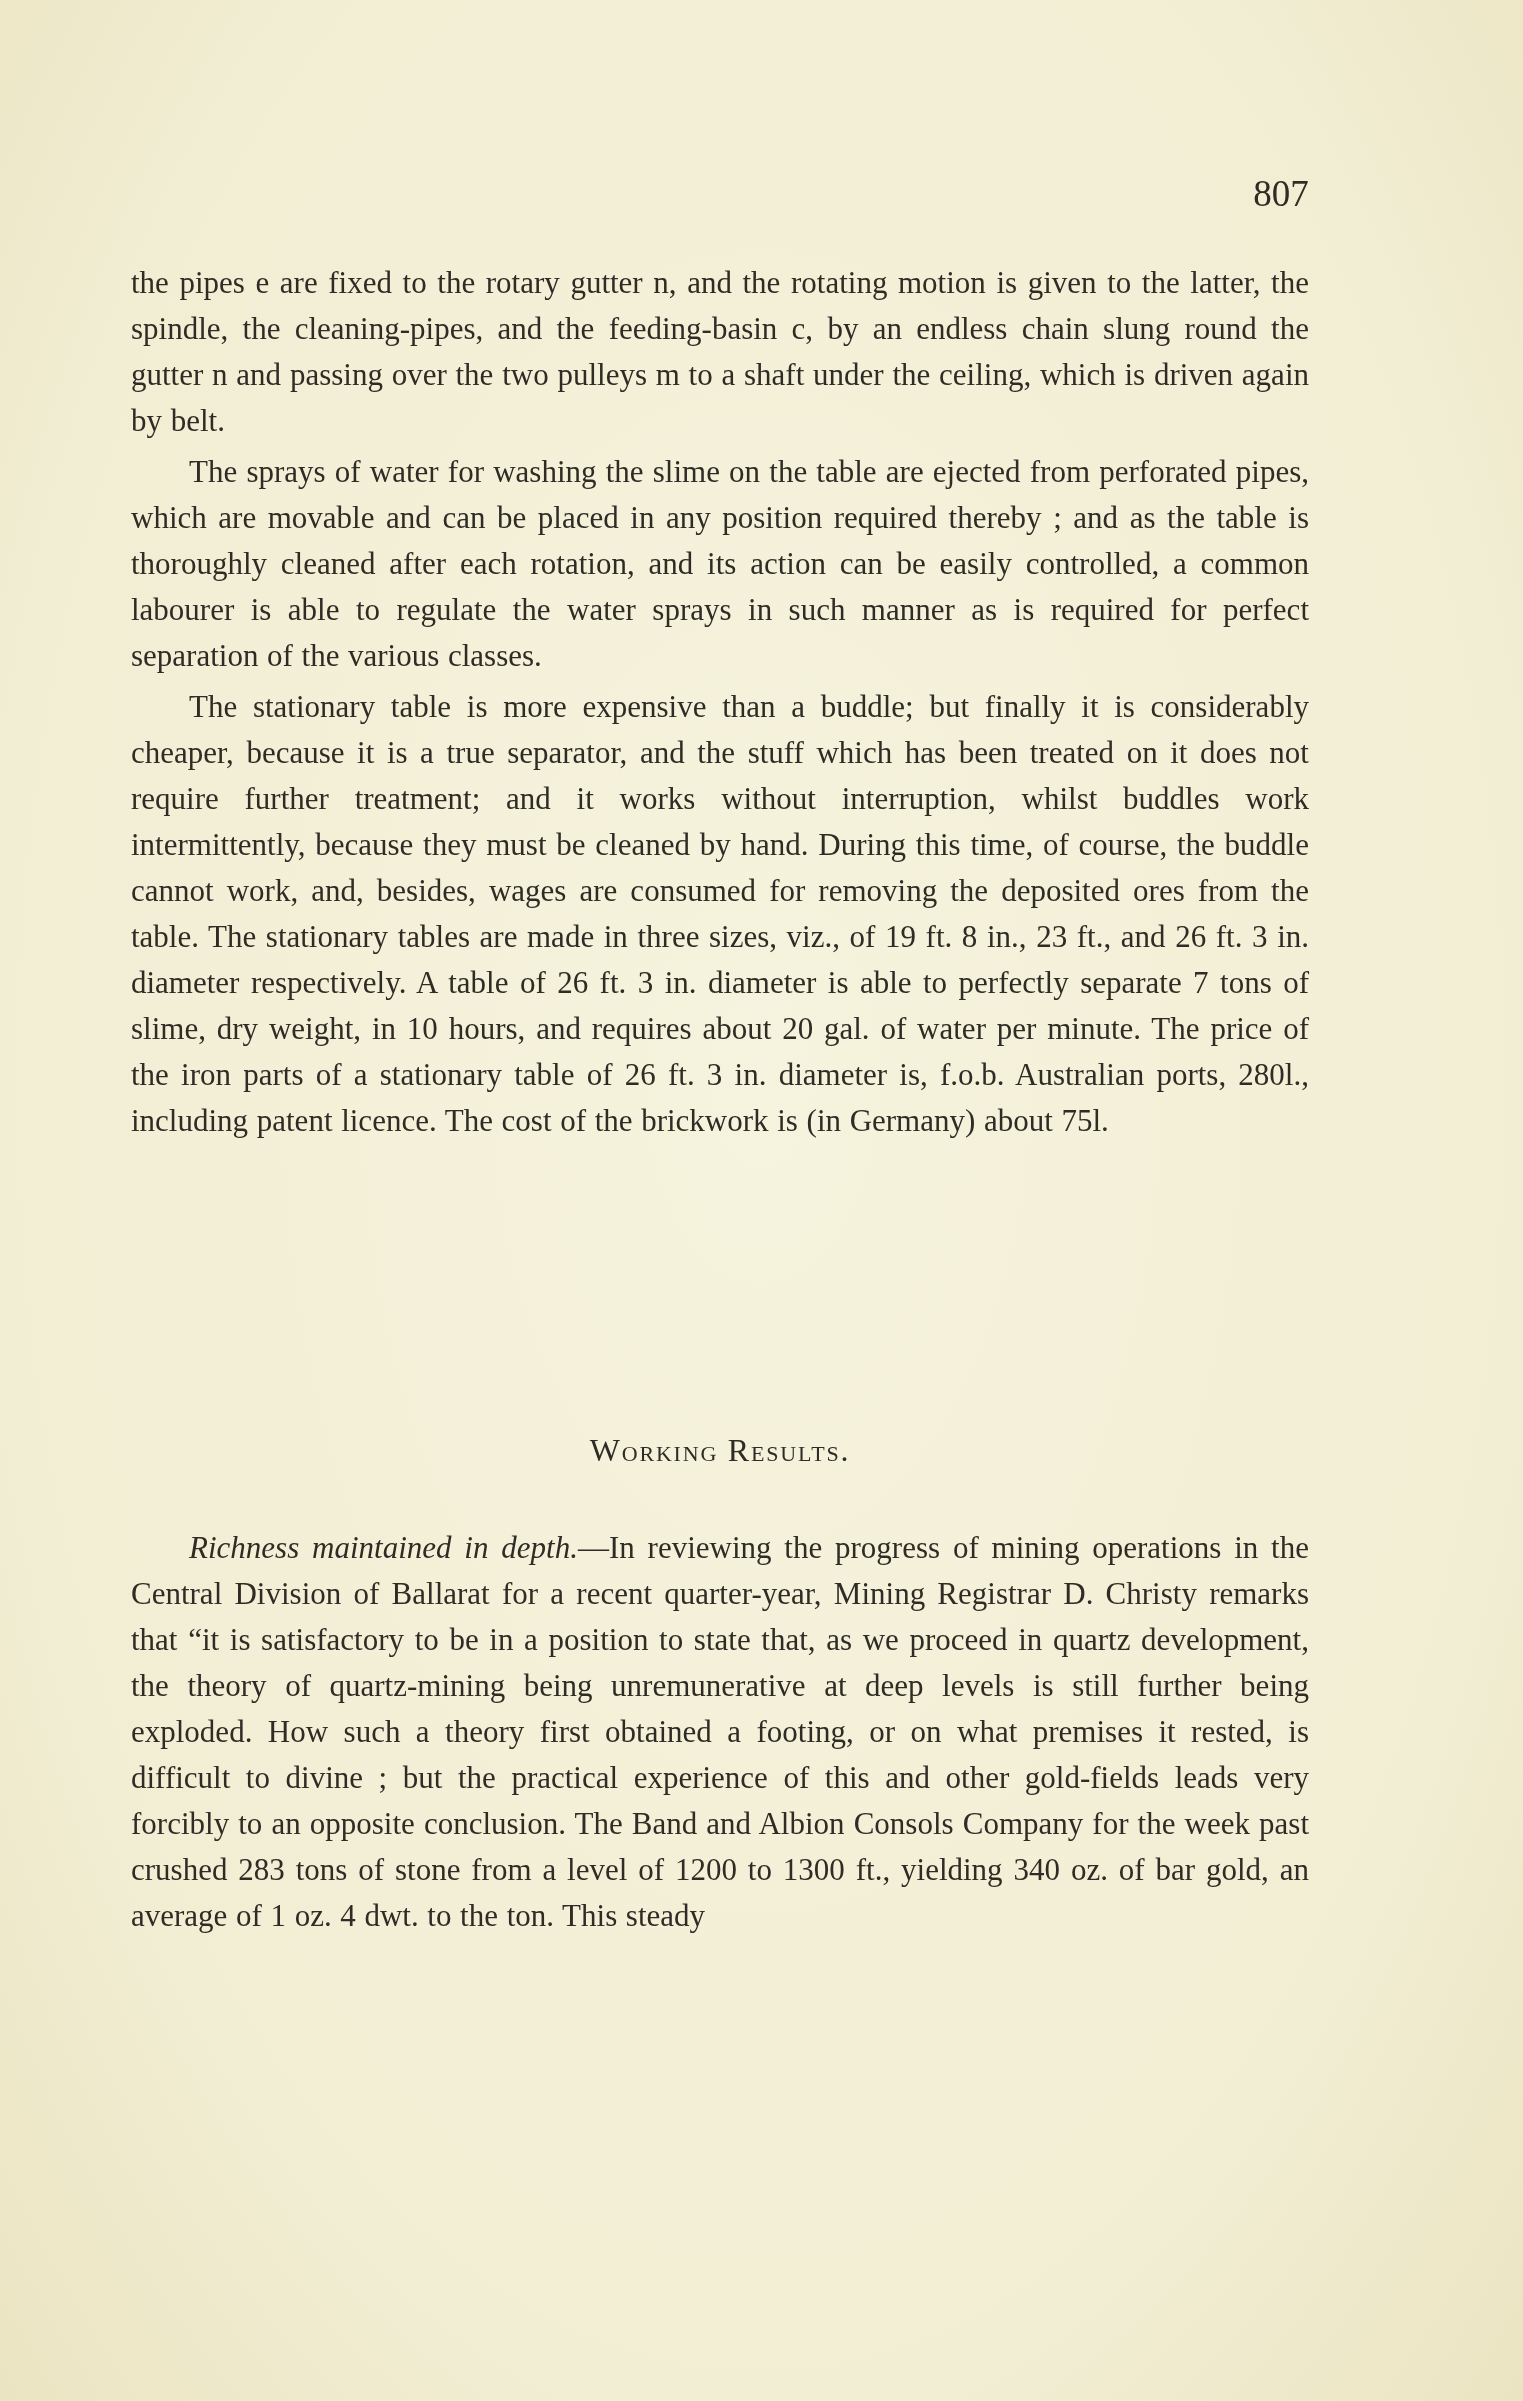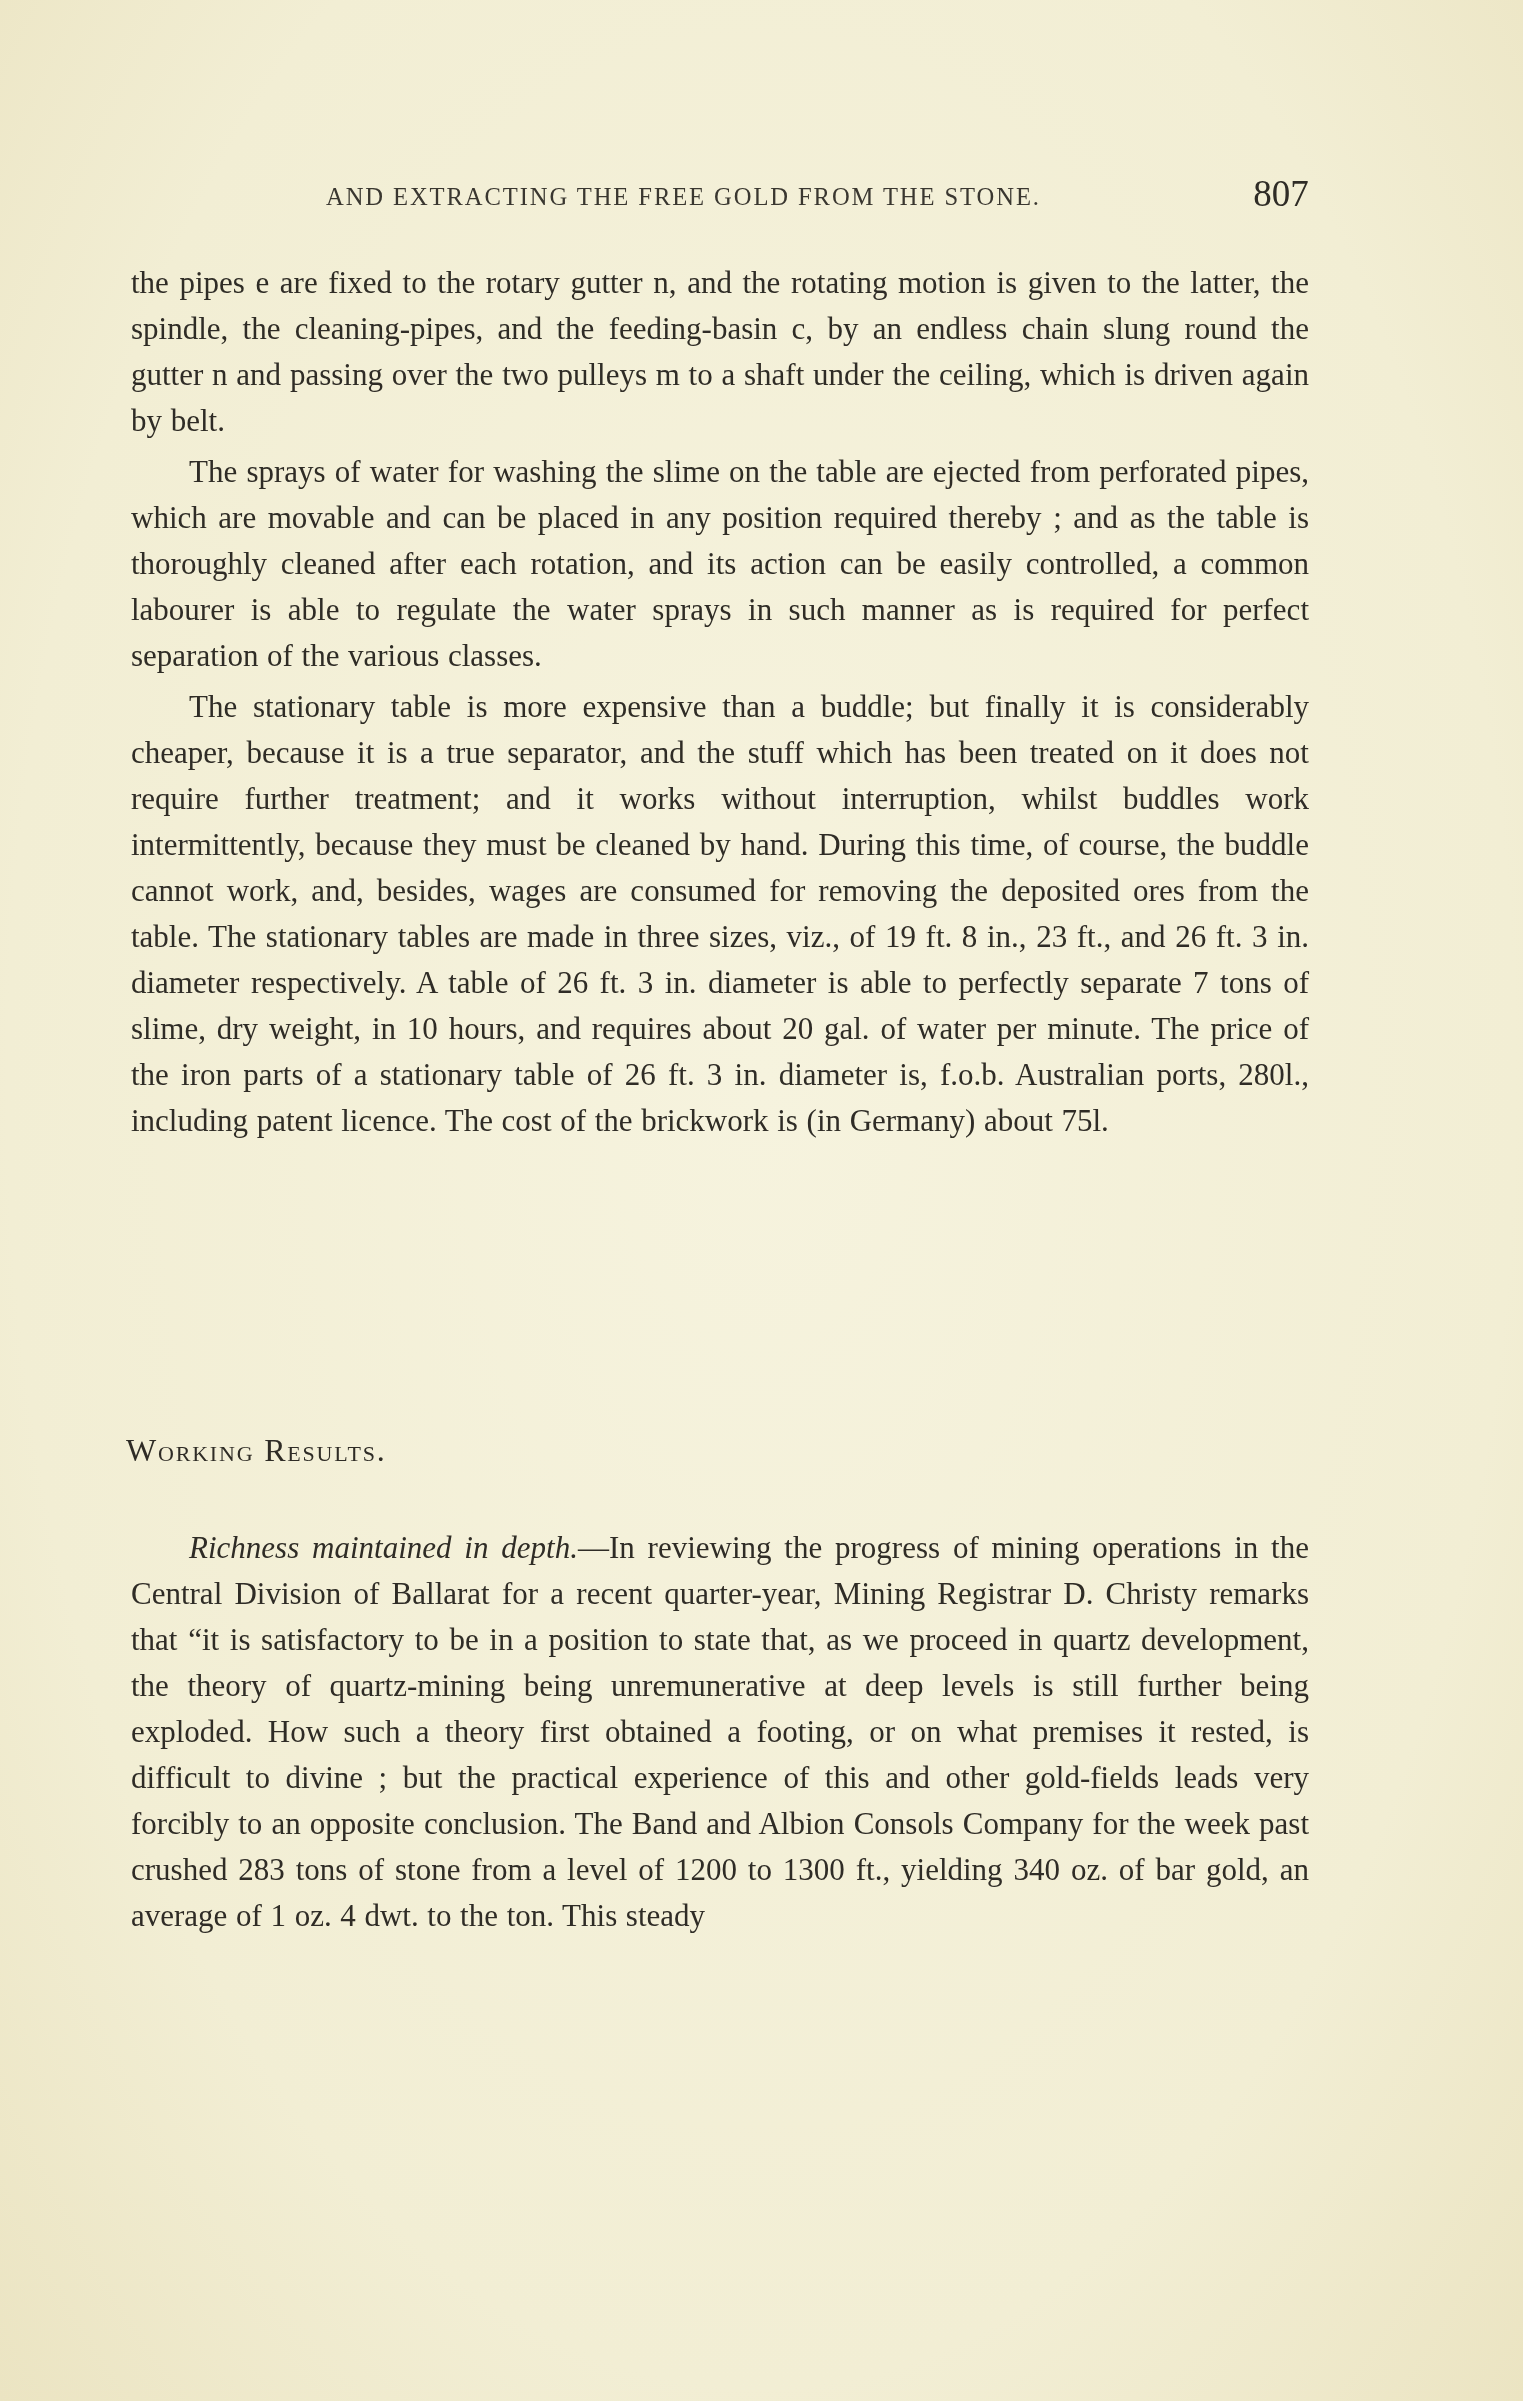--- a/index.html
+++ b/index.html
@@ -61,40 +61,40 @@
     word-spacing: 0.9px;
   }
   p.indent {
     text-indent: 58px;
   }
   .heading {
     position: absolute;
     top: 1432px;
     left: 0;
     width: 1188px;
+    text-align: center;
     font-size: 32px;
     letter-spacing: 1.8px;
     font-variant: small-caps;
     color: #2f2c26;
   }
   .body2 {
     position: absolute;
     top: 1520px;
     left: 0;
     width: 1188px;
   }
   i { }
 </style>
 </head>
 <body>
 
 <div class="page">
 
   <div class="running-head">
-    <span class="running-title">AND EXTRACTING THE FREE GOLD FROM THE STONE.</span>
     <span class="page-number">807</span>
   </div>
 
   <div class="body">
     <p>the pipes e are fixed to the rotary gutter n, and the rotating motion is given to the latter, the spindle, the cleaning-pipes, and the feeding-basin c, by an endless chain slung round the gutter n and passing over the two pulleys m to a shaft under the ceiling, which is driven again by belt.</p>
     <p class="indent">The sprays of water for washing the slime on the table are ejected from perforated pipes, which are movable and can be placed in any position required thereby ; and as the table is thoroughly cleaned after each rotation, and its action can be easily controlled, a common labourer is able to regulate the water sprays in such manner as is required for perfect separation of the various classes.</p>
     <p class="indent">The stationary table is more expensive than a buddle; but finally it is considerably cheaper, because it is a true separator, and the stuff which has been treated on it does not require further treatment; and it works without interruption, whilst buddles work intermittently, because they must be cleaned by hand. During this time, of course, the buddle cannot work, and, besides, wages are consumed for removing the deposited ores from the table. The stationary tables are made in three sizes, viz., of 19 ft. 8 in., 23 ft., and 26 ft. 3 in. diameter respectively. A table of 26 ft. 3 in. diameter is able to perfectly separate 7 tons of slime, dry weight, in 10 hours, and requires about 20 gal. of water per minute. The price of the iron parts of a stationary table of 26 ft. 3 in. diameter is, f.o.b. Australian ports, 280l., including patent licence. The cost of the brickwork is (in Germany) about 75l.</p>
   </div>
 
   <div class="heading">Working Results.</div>

